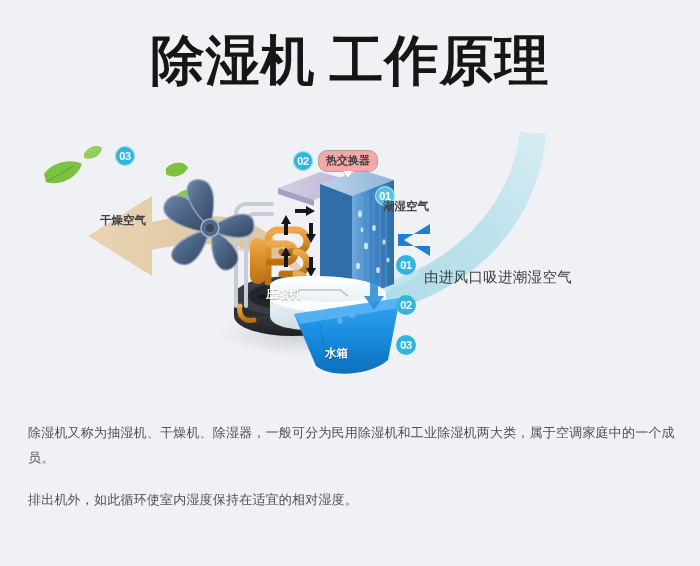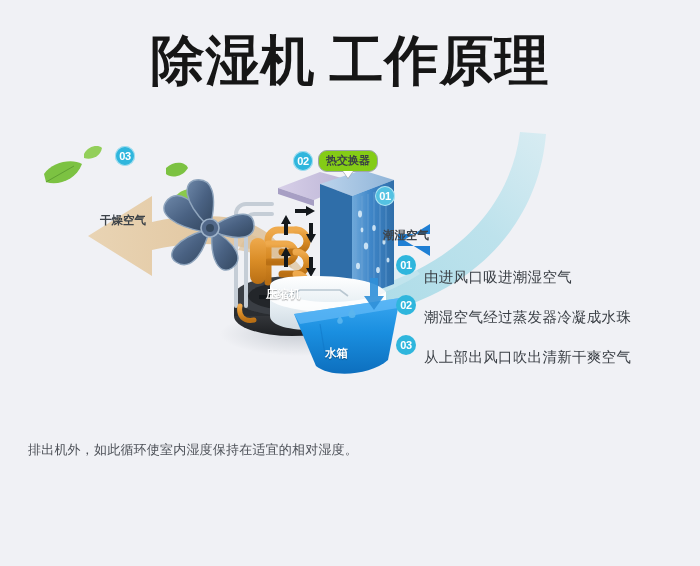--- a/index.html
+++ b/index.html
@@ -47,21 +47,21 @@
     color:#ffffff;
     font-size:11px;font-weight:700;
     line-height:20px;text-align:center;
     letter-spacing:-.3px;
     box-shadow:0 0 0 1px rgba(255,255,255,.55) inset;
   }
   .badge.pale{background:#54c2e2;}
 
   .callout{
     position:absolute;
-    background:#84cc16;
+    background:#fca5a5;
     border:1.3px solid #9ea6ae;
     border-radius:9px;
     padding:2px 7px 3px;
     font-size:11px;font-weight:600;color:#3a4046;
     white-space:nowrap;
   }
   .callout:after{
     content:"";position:absolute;left:50%;margin-left:-5px;bottom:-7px;
     width:0;height:0;border-left:5px solid transparent;border-right:5px solid transparent;
     border-top:7px solid #ffffff;
@@ -292,39 +292,38 @@
       </g>
     </svg>
 
     <div class="badge" style="left:115px;top:36px;">03</div>
     <div class="dlabel dark" style="left:100px;top:103px;">干燥空气</div>
 
     <div class="badge" style="left:293px;top:41px;">02</div>
     <div class="callout" style="left:318px;top:40px;">热交换器</div>
 
     <div class="badge pale" style="left:375px;top:76px;">01</div>
-    <div class="dlabel dark" style="left:383px;top:118px;">潮湿空气</div>
+    <div class="dlabel dark" style="left:383px;top:89px;">潮湿空气</div>
 
     <div class="dlabel white" style="left:266px;top:177px;">压缩机</div>
     <div class="dlabel white" style="left:325px;top:236px;">水箱</div>
   </div>
 
   <div class="legend">
     <div class="legend-row">
       <span class="lbadge">01</span>
       <span class="ltext">由进风口吸进潮湿空气</span>
     </div>
     <div class="legend-row">
       <span class="lbadge">02</span>
-      <span class="ltext">潮湿空气经过蒸发器冷凝成水珠</span>
     </div>
     <div class="legend-row">
       <span class="lbadge">03</span>
-      <span class="ltext">从上部出风口吹出清新干爽空气</span>
     </div>
   </div>
 
   <div class="copy">
+    <p>除湿机又称为抽湿机、干燥机、除湿器，一般可分为民用除湿机和工业除湿机两大类，属于空调家庭中的一个成员。</p>
     <div class="gap"></div>
     <p>排出机外，如此循环使室内湿度保持在适宜的相对湿度。</p>
   </div>
 
 </div>
 
 </body></html>

